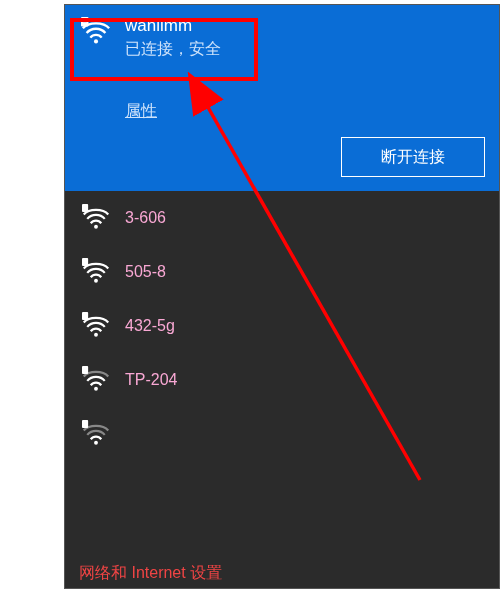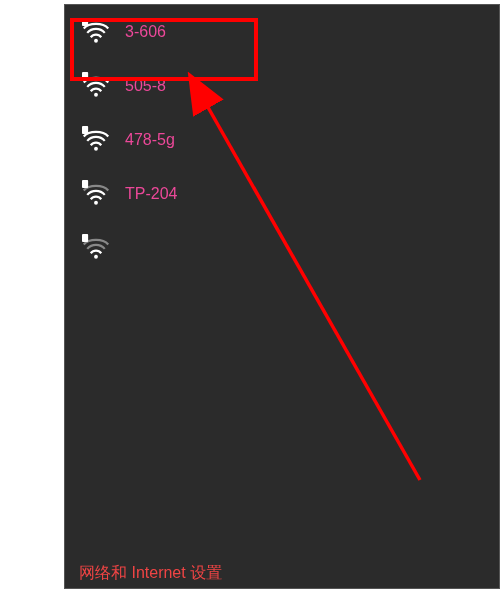--- a/index.html
+++ b/index.html
@@ -74,21 +74,21 @@
     height: 40px;
     border: 1px solid #fff;
     background: transparent;
     color: #fff;
     font-size: 16px;
     cursor: pointer;
     font-family: inherit;
   }
   .list-name {
     font-size: 16px;
-    color: #ec4899;
+    color: #f9a8d4;
     align-self: center;
   }
   .settings-link {
     position: absolute;
     bottom: 4px;
     left: 14px;
     font-size: 16px;
     color: #ef4444;
     cursor: pointer;
   }
@@ -110,20 +110,38 @@
     width: 500px;
     height: 589px;
     pointer-events: none;
   }
 </style>
 </head>
 <body>
 
 <div class="panel">
 
+  <div class="net-item connected">
+    <div class="wifi-icon">
+      <svg viewBox="0 0 32 32" width="30" height="30">
+        <path d="M2 12 C8 5 24 5 30 12" stroke="#fff" stroke-width="2.5" fill="none"></path>
+        <path d="M6 17 C11 11 21 11 26 17" stroke="#fff" stroke-width="2.5" fill="none"></path>
+        <path d="M10 22 C13 18 19 18 22 22" stroke="#fff" stroke-width="2.5" fill="none"></path>
+        <circle cx="16" cy="26" r="2.2" fill="#fff"></circle>
+        <rect x="0" y="0" width="8" height="10" rx="1" fill="#fff"></rect>
+        <rect x="2" y="2.5" width="4" height="3" fill="#0a6dd6"></rect>
+      </svg>
+    </div>
+    <div class="net-labels">
+      <span class="net-name">wanlimm</span>
+      <span class="net-status">已连接，安全</span>
+    </div>
+    <span class="props-link">属性</span>
+    <button class="disconnect-btn">断开连接</button>
+  </div>
 
   <div class="net-item">
     <div class="wifi-icon">
       <svg viewBox="0 0 32 32" width="28" height="28">
         <path d="M2 12 C8 5 24 5 30 12" stroke="#fff" stroke-width="2.5" fill="none"></path>
         <path d="M6 17 C11 11 21 11 26 17" stroke="#fff" stroke-width="2.5" fill="none"></path>
         <path d="M10 22 C13 18 19 18 22 22" stroke="#fff" stroke-width="2.5" fill="none"></path>
         <circle cx="16" cy="26" r="2.2" fill="#fff"></circle>
         <rect x="0" y="0" width="7" height="9" rx="1" fill="#fff"></rect>
       </svg>
@@ -147,21 +165,21 @@
   <div class="net-item">
     <div class="wifi-icon">
       <svg viewBox="0 0 32 32" width="28" height="28">
         <path d="M2 12 C8 5 24 5 30 12" stroke="#fff" stroke-width="2.5" fill="none"></path>
         <path d="M6 17 C11 11 21 11 26 17" stroke="#fff" stroke-width="2.5" fill="none"></path>
         <path d="M10 22 C13 18 19 18 22 22" stroke="#fff" stroke-width="2.5" fill="none"></path>
         <circle cx="16" cy="26" r="2.2" fill="#fff"></circle>
         <rect x="0" y="0" width="7" height="9" rx="1" fill="#fff"></rect>
       </svg>
     </div>
-    <span class="list-name">478-5g</span>
+    <span class="list-name">432-5g</span>
   </div>
 
   <div class="net-item">
     <div class="wifi-icon">
       <svg viewBox="0 0 32 32" width="28" height="28">
         <path d="M2 12 C8 5 24 5 30 12" stroke="#888" stroke-width="2.5" fill="none"></path>
         <path d="M6 17 C11 11 21 11 26 17" stroke="#fff" stroke-width="2.5" fill="none"></path>
         <path d="M10 22 C13 18 19 18 22 22" stroke="#fff" stroke-width="2.5" fill="none"></path>
         <circle cx="16" cy="26" r="2.2" fill="#fff"></circle>
         <rect x="0" y="0" width="7" height="9" rx="1" fill="#fff"></rect>

